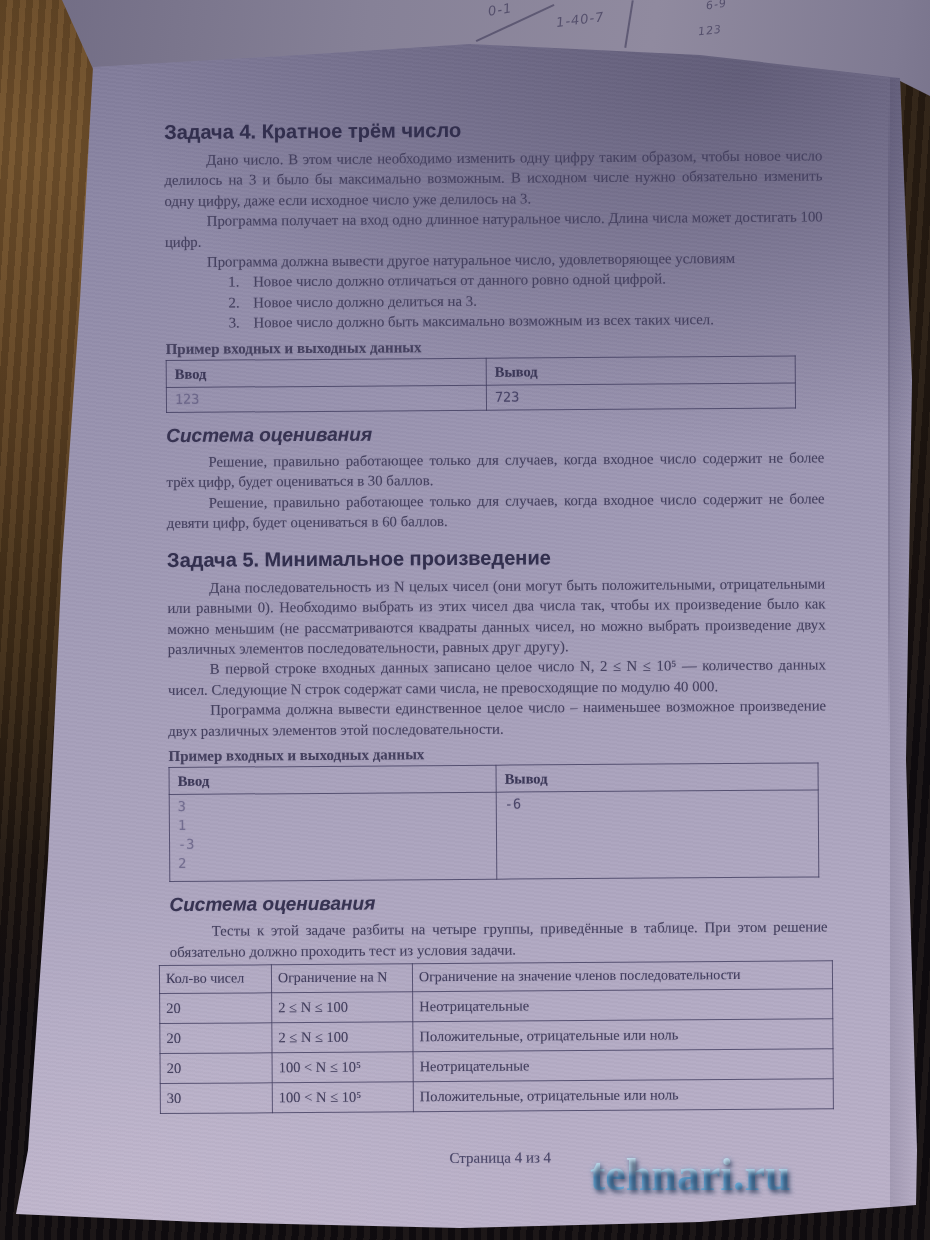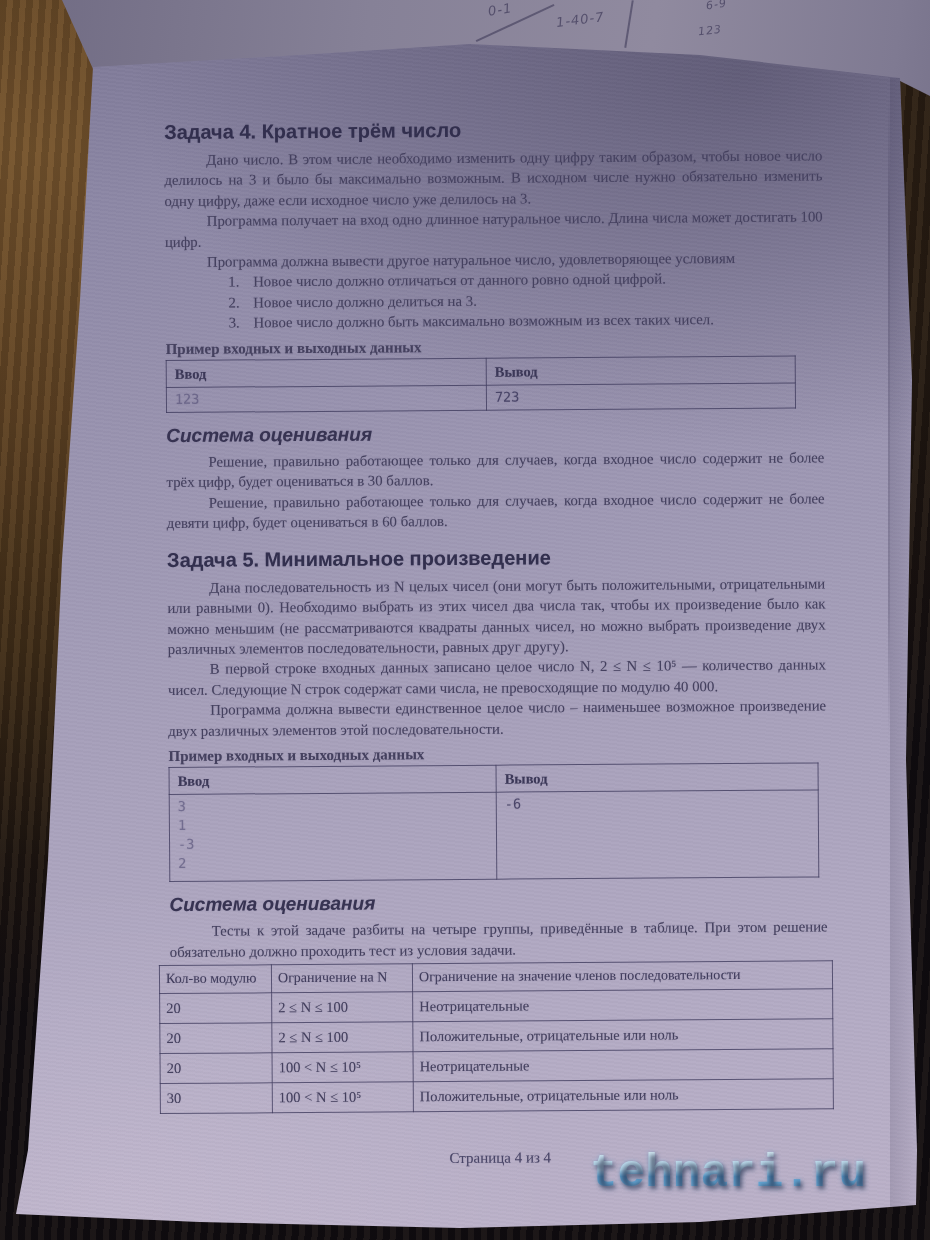--- a/index.html
+++ b/index.html
@@ -65,21 +65,21 @@
   table.score{border-collapse:collapse;table-layout:fixed;width:674px;margin:3px 0 0 -11px;}
   table.score,.score th,.score td{border:1px solid rgba(62,58,92,0.78);}
   .score th{font-size:14px;font-weight:normal;text-align:left;padding:2px 6px;height:23px;color:#403c5c;}
   .score td{font-size:14.5px;text-align:left;padding:2px 6px;height:25px;}
   .score col.c1{width:112px;} .score col.c2{width:141px;}
 
   .page-footer{margin-top:36px;text-align:center;text-indent:0;font-size:15px;color:#4a4668;}
 
   
   .watermark{position:absolute;left:590px;top:1148px;width:330px;
-    font-family:Liberation Mono, monospace;font-weight:bold;font-size:46px;letter-spacing:0px;
+    font-family:Liberation Serif, serif;font-weight:bold;font-size:46px;letter-spacing:0px;
     background:linear-gradient(to bottom,#d7e9f2 0%,#aed3e8 42%,#5b9fce 55%,#6fb0dc 78%,#8fc2e4 100%);
     -webkit-background-clip:text;background-clip:text;color:transparent;
     text-shadow:2px 3px 4px rgba(20,22,48,0.55);
     filter:drop-shadow(0 0 2px rgba(110,170,215,0.45));}
 </style>
 </head>
 <body>
 
 <div class="scene">
 
@@ -164,21 +164,21 @@
       <p>Тесты к этой задаче разбиты на четыре группы, приведённые в таблице. При этом решение обязательно должно проходить тест из условия задачи.</p>
 
       <table class="score">
         <colgroup>
             <col class="c1">
             <col class="c2">
             <col>
           </colgroup>
         <tbody>
             <tr>
-          <th>Кол-во модулю</th>
+          <th>Кол-во чисел</th>
           <th>Ограничение на N</th>
           <th>Ограничение на значение членов последовательности</th>
         </tr>
         <tr>
           <td>20</td>
           <td>2 ≤ N ≤ 100</td>
           <td>Неотрицательные</td>
         </tr>
         <tr>
           <td>20</td>

